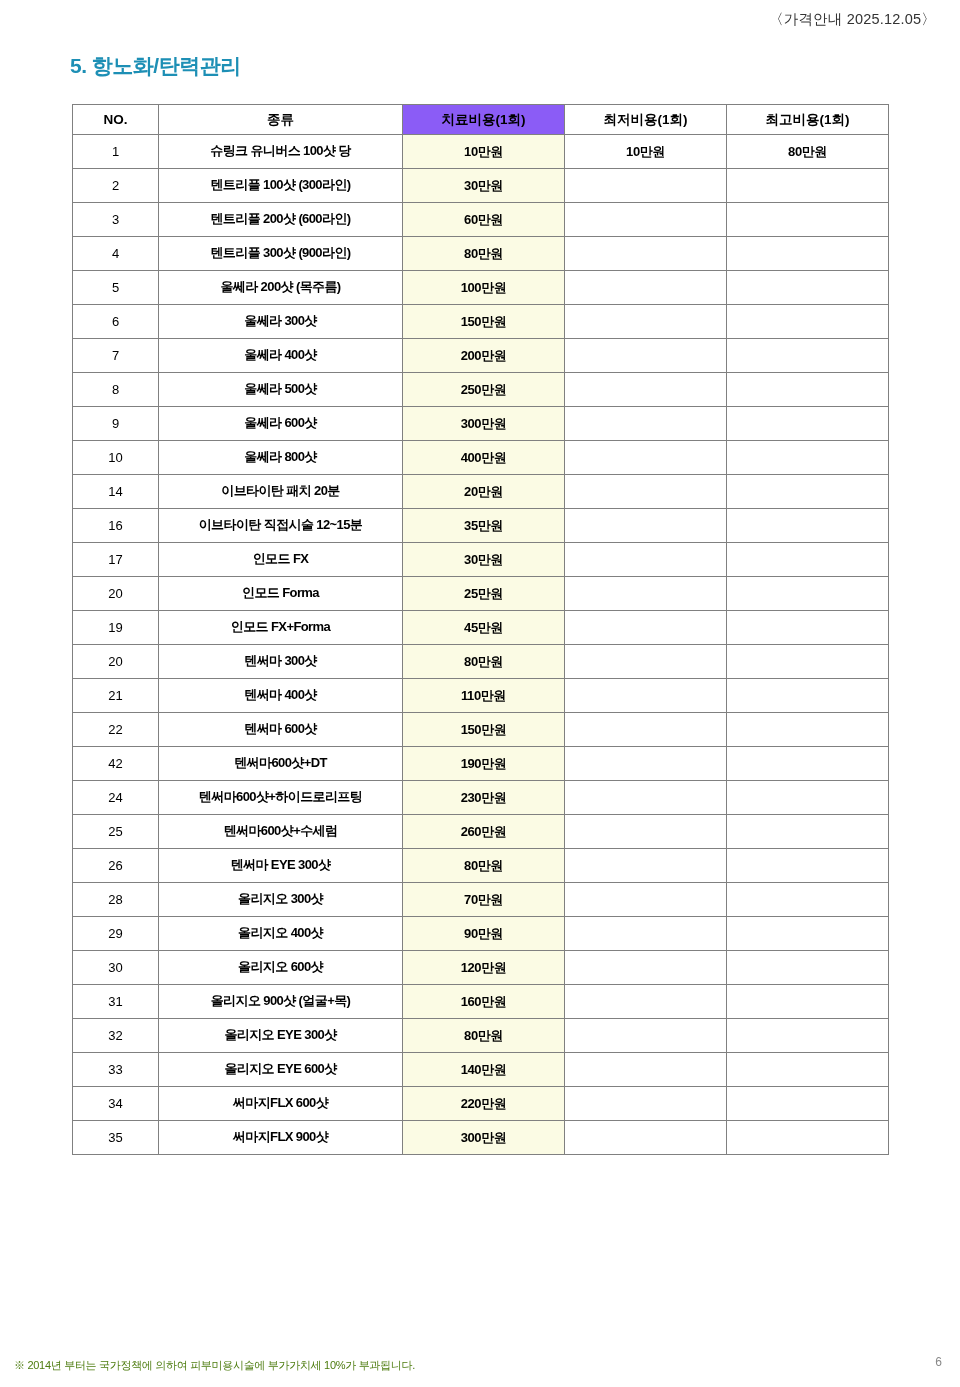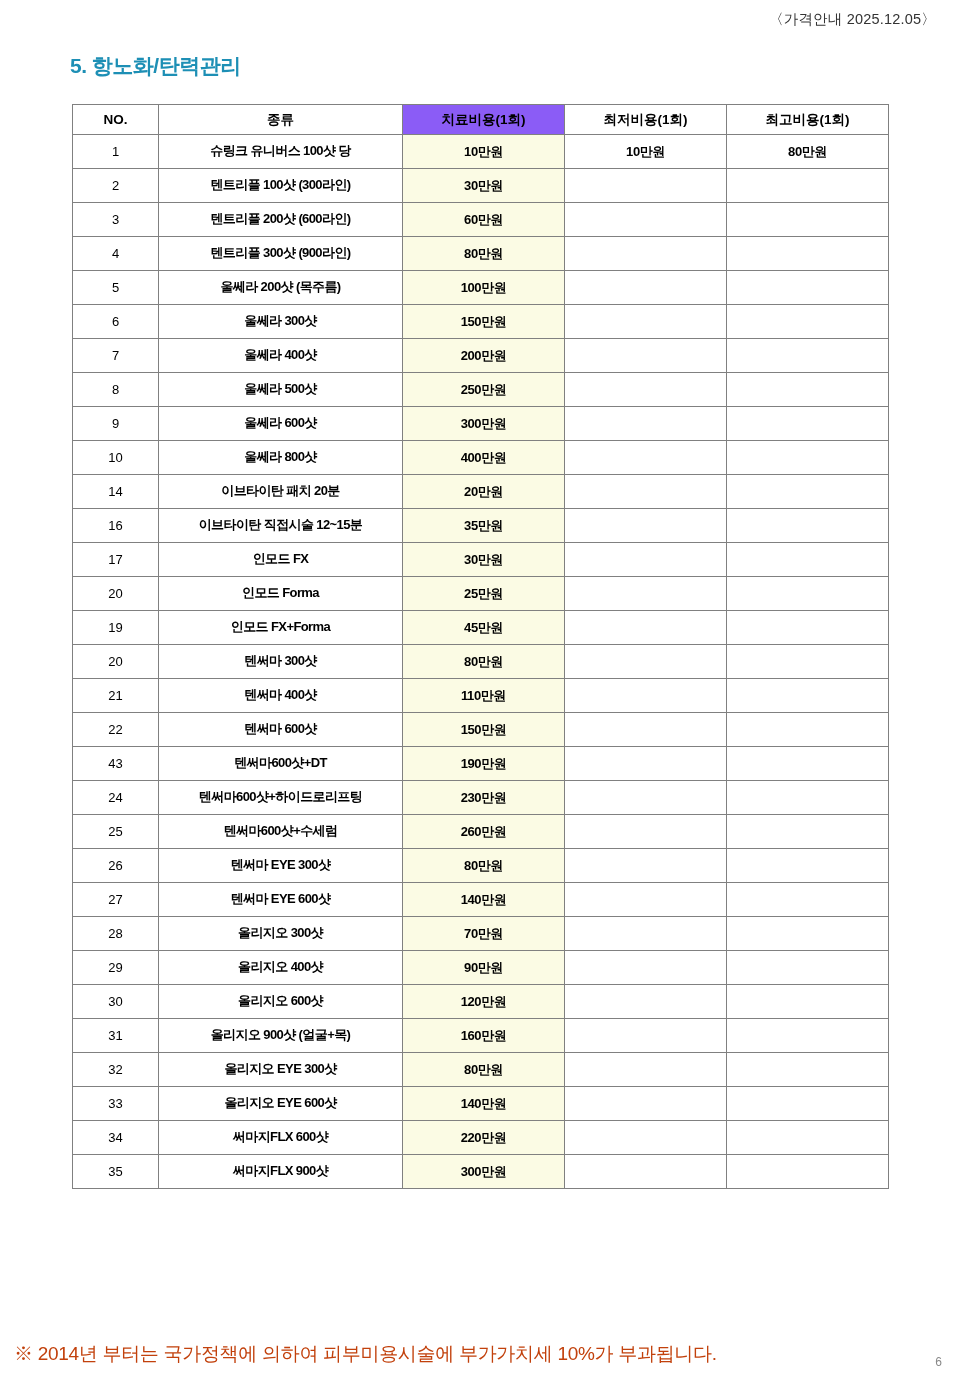--- a/index.html
+++ b/index.html
@@ -93,23 +93,23 @@
     letter-spacing: -0.4px;
   }
   td.cell-min, td.cell-max {
     text-align: center;
     font-weight: bold;
     letter-spacing: -0.4px;
   }
   .footnote {
     position: absolute;
     left: 14px;
-    bottom: 20px;
-    font-size: 19px;
-    color: #c2410c;
+    bottom: 14px;
+    font-size: 11px;
+    color: #4d7c0f;
     letter-spacing: -0.3px;
   }
   .page-number {
     position: absolute;
     right: 18px;
     bottom: 18px;
     font-size: 12px;
     color: #888888;
   }
 </style>
@@ -261,21 +261,21 @@
             <td class="cell-max"></td>
           </tr>
           <tr>
             <td class="cell-no">22</td>
             <td class="cell-type">텐써마 600샷</td>
             <td class="cell-cost">150만원</td>
             <td class="cell-min"></td>
             <td class="cell-max"></td>
           </tr>
           <tr>
-            <td class="cell-no">43</td>
+            <td class="cell-no">42</td>
             <td class="cell-type">텐써마600샷+DT</td>
             <td class="cell-cost">190만원</td>
             <td class="cell-min"></td>
             <td class="cell-max"></td>
           </tr>
           <tr>
             <td class="cell-no">24</td>
             <td class="cell-type">텐써마600샷+하이드로리프팅</td>
             <td class="cell-cost">230만원</td>
             <td class="cell-min"></td>
@@ -289,27 +289,20 @@
             <td class="cell-max"></td>
           </tr>
           <tr>
             <td class="cell-no">26</td>
             <td class="cell-type">텐써마 EYE 300샷</td>
             <td class="cell-cost">80만원</td>
             <td class="cell-min"></td>
             <td class="cell-max"></td>
           </tr>
           <tr>
-            <td class="cell-no">27</td>
-            <td class="cell-type">텐써마 EYE 600샷</td>
-            <td class="cell-cost">140만원</td>
-            <td class="cell-min"></td>
-            <td class="cell-max"></td>
-          </tr>
-          <tr>
             <td class="cell-no">28</td>
             <td class="cell-type">올리지오 300샷</td>
             <td class="cell-cost">70만원</td>
             <td class="cell-min"></td>
             <td class="cell-max"></td>
           </tr>
           <tr>
             <td class="cell-no">29</td>
             <td class="cell-type">올리지오 400샷</td>
             <td class="cell-cost">90만원</td>

